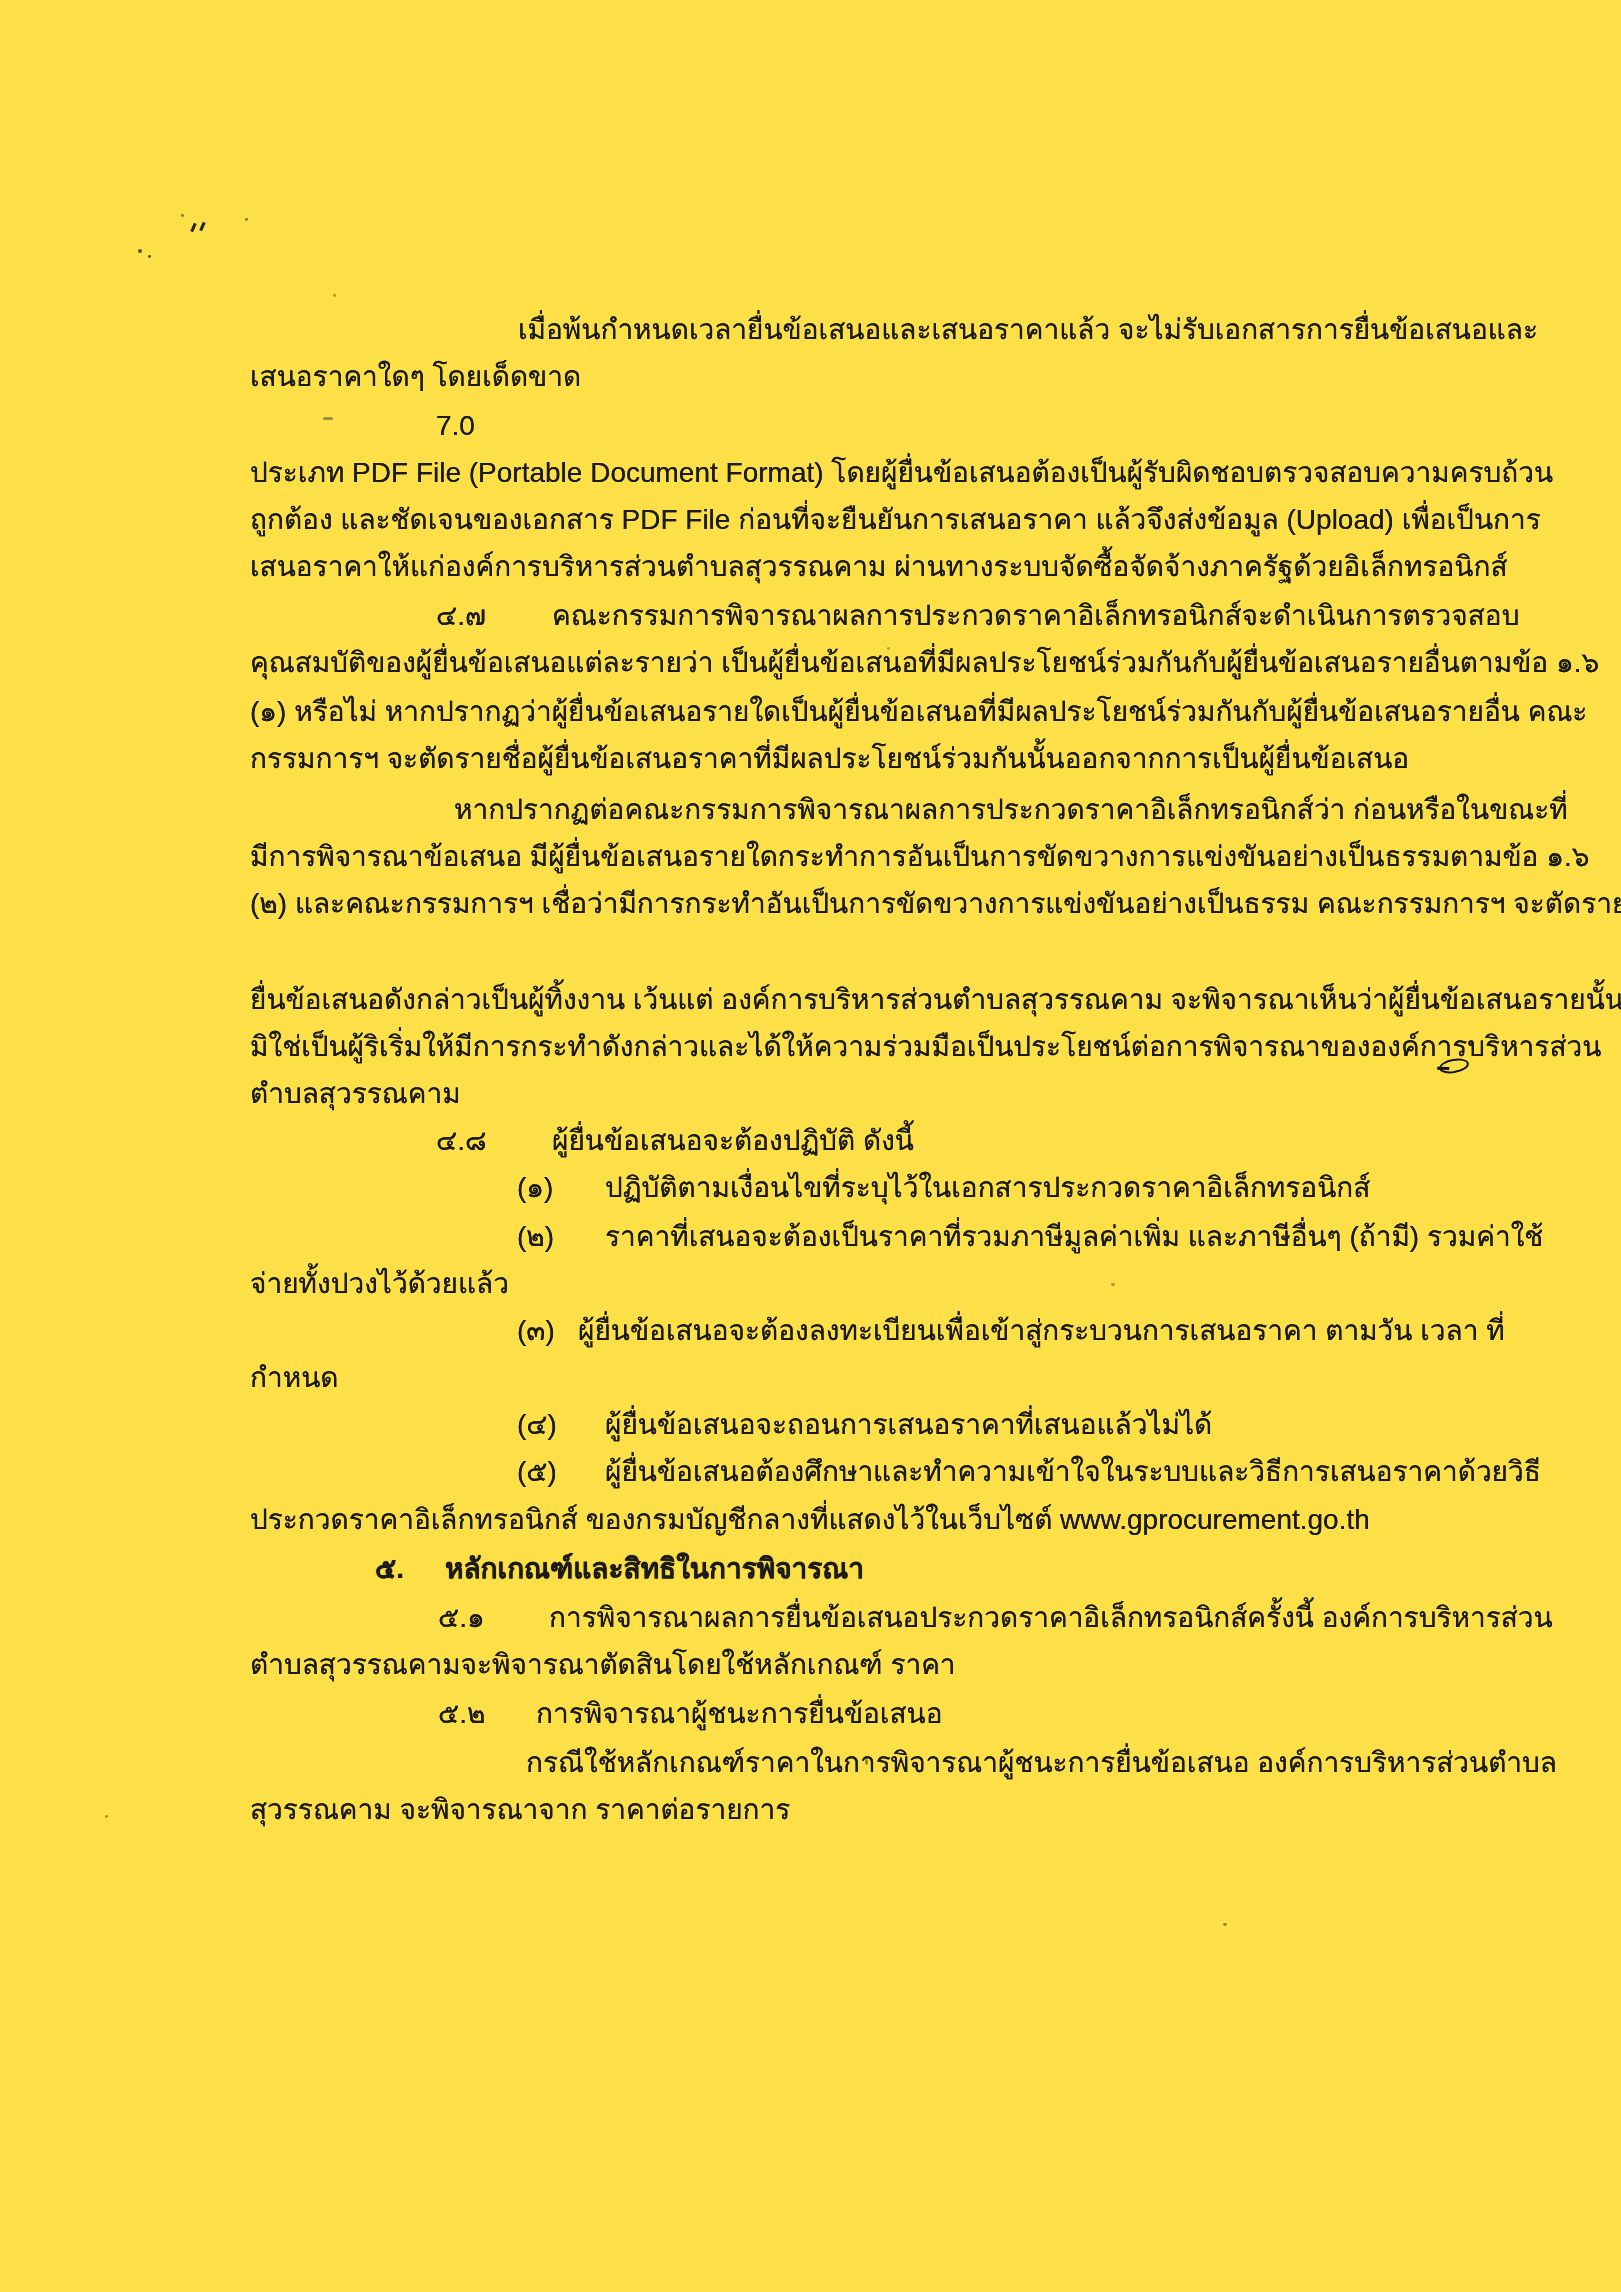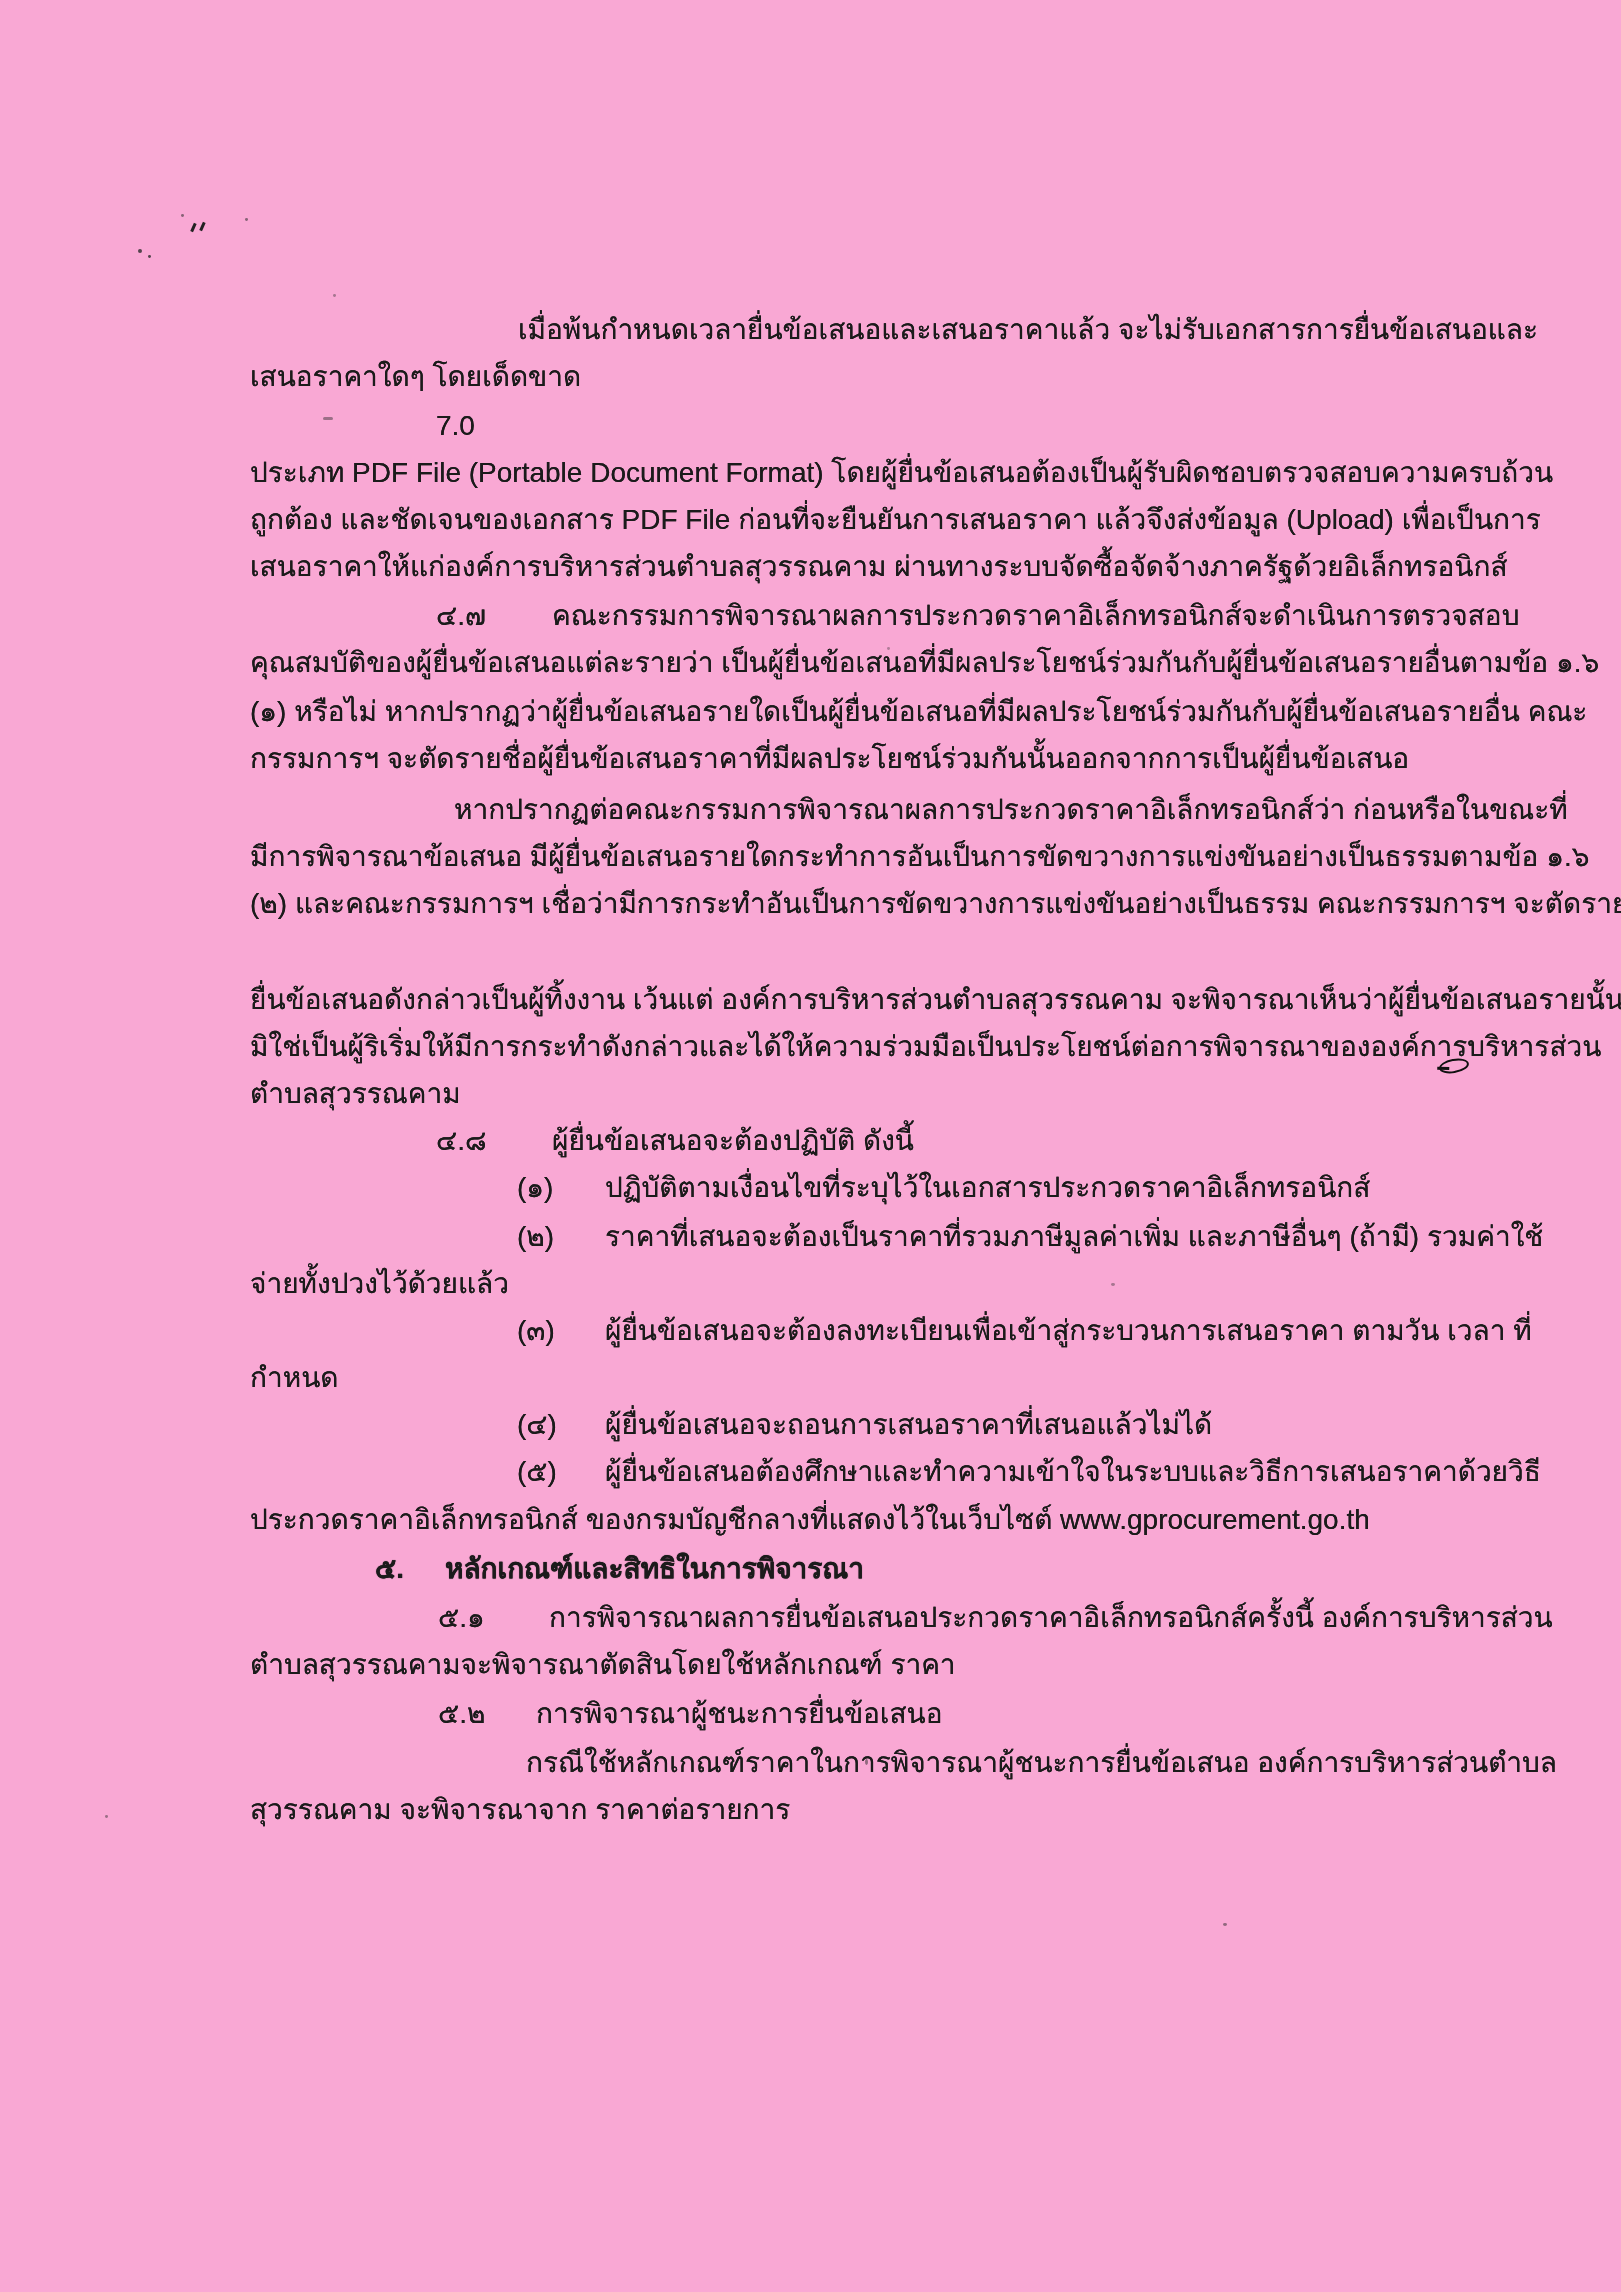--- a/index.html
+++ b/index.html
@@ -4,21 +4,21 @@
 <style>
   html, body {
     margin: 0;
     padding: 0;
     background: #e8e8e8;
   }
   .page {
     position: relative;
     width: 1621px;
     height: 2293px;
-    background: #f9a8d4;
+    background: #fde047;
     overflow: hidden;
     font-family: "Liberation Sans", sans-serif;
   }
   .t {
     position: absolute;
     white-space: nowrap;
     font-size: 28px;
     line-height: 1;
     color: #1b1b1b;
     text-shadow: 0 0 0.5px #1b1b1b;
@@ -107,21 +107,21 @@
 
   <span class="t" style="left:517px; top:1174px">(๑)</span>
   <span class="t" style="left:605px; top:1174px">ปฏิบัติตามเงื่อนไขที่ระบุไว้ในเอกสารประกวดราคาอิเล็กทรอนิกส์</span>
 
   <span class="t" style="left:517px; top:1223px">(๒)</span>
   <span class="t" style="left:605px; top:1223px">ราคาที่เสนอจะต้องเป็นราคาที่รวมภาษีมูลค่าเพิ่ม และภาษีอื่นๆ (ถ้ามี) รวมค่าใช้</span>
 
   <span class="t" style="left:250px; top:1270px">จ่ายทั้งปวงไว้ด้วยแล้ว</span>
 
   <span class="t" style="left:517px; top:1317px">(๓)</span>
-  <span class="t" style="left:605px; top:1317px">ผู้ยื่นข้อเสนอจะต้องลงทะเบียนเพื่อเข้าสู่กระบวนการเสนอราคา ตามวัน เวลา ที่</span>
+  <span class="t" style="left:578px; top:1317px">ผู้ยื่นข้อเสนอจะต้องลงทะเบียนเพื่อเข้าสู่กระบวนการเสนอราคา ตามวัน เวลา ที่</span>
 
   <span class="t" style="left:250px; top:1364px">กำหนด</span>
 
   <span class="t" style="left:517px; top:1411px">(๔)</span>
   <span class="t" style="left:605px; top:1411px">ผู้ยื่นข้อเสนอจะถอนการเสนอราคาที่เสนอแล้วไม่ได้</span>
 
   <span class="t" style="left:517px; top:1458px">(๕)</span>
   <span class="t" style="left:605px; top:1458px">ผู้ยื่นข้อเสนอต้องศึกษาและทำความเข้าใจในระบบและวิธีการเสนอราคาด้วยวิธี</span>
 
   <span class="t" style="left:250px; top:1506px">ประกวดราคาอิเล็กทรอนิกส์ ของกรมบัญชีกลางที่แสดงไว้ในเว็บไซต์ www.gprocurement.go.th</span>

